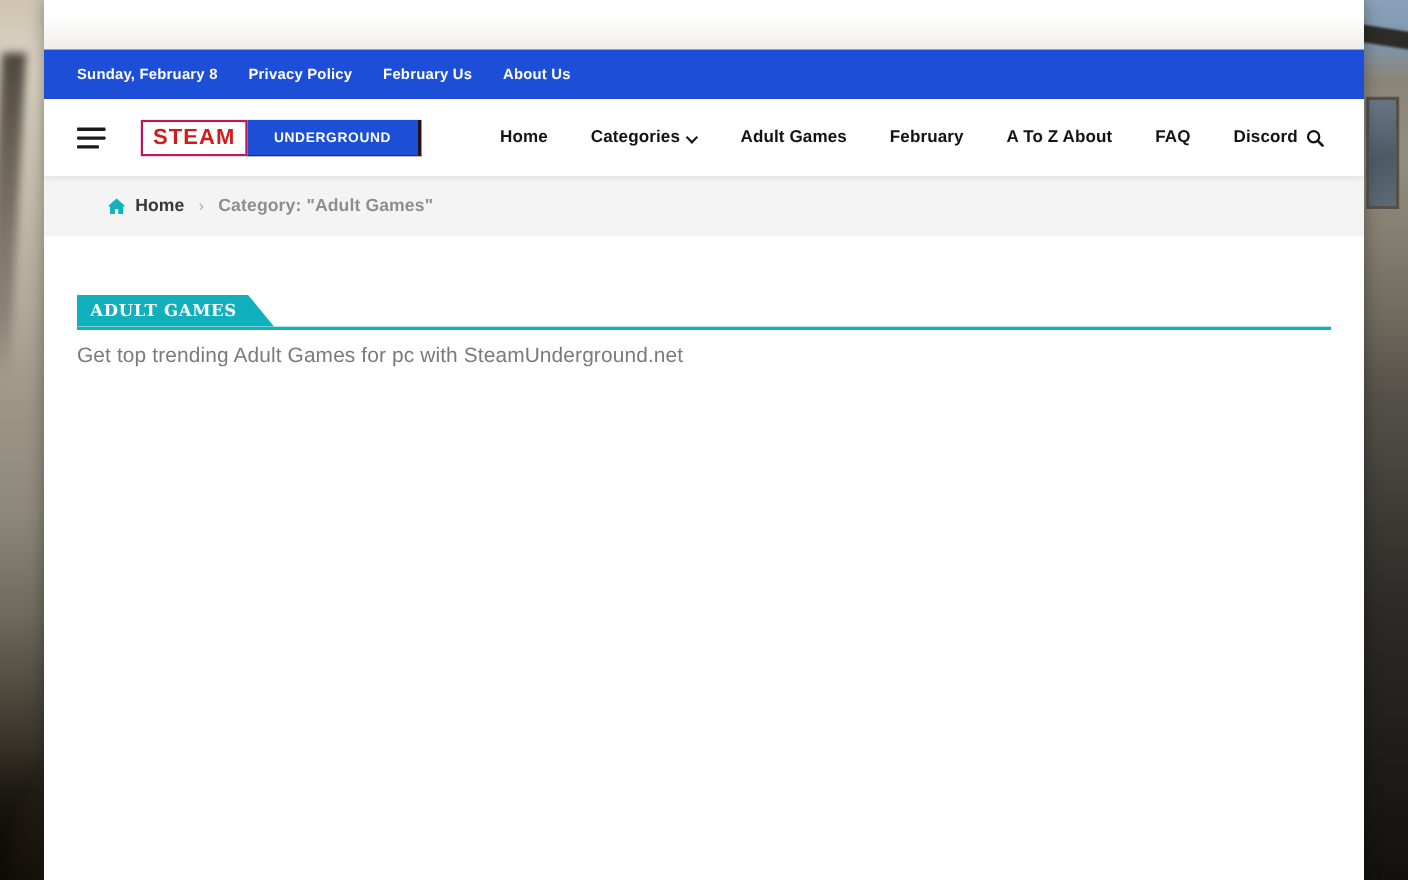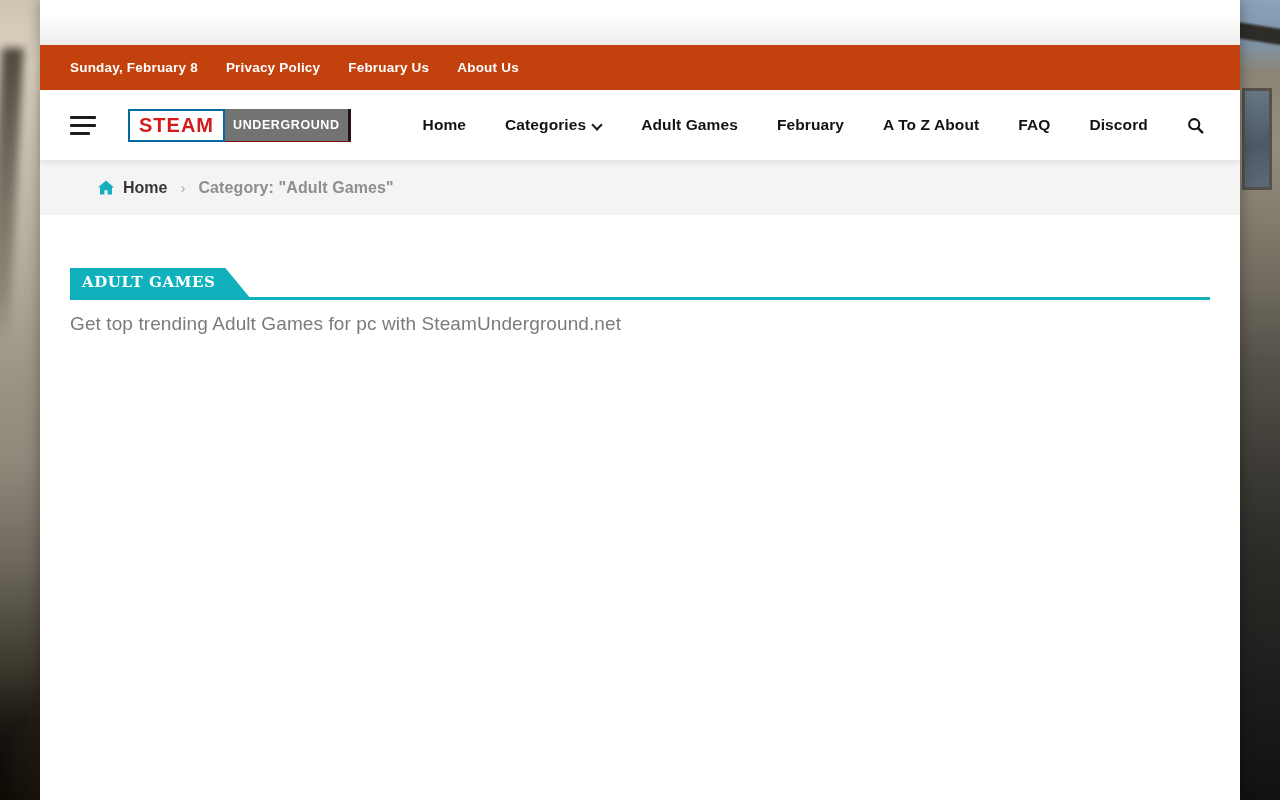--- a/index.html
+++ b/index.html
@@ -51,46 +51,46 @@
     position: absolute; left: 40px; top: 0; width: 1200px; height: 800px;
     background: #ffffff; z-index: 1;
     box-shadow: 0 0 14px rgba(0,0,0,0.35);
     display: flex; flex-direction: column;
   }
 
   .top-spacer { height: 45px; background: linear-gradient(180deg, #ffffff 30%, #efedec 100%); }
 
   
   .topbar {
-    height: 45px; background: #c2410c; color: #ffffff;
+    height: 45px; background: #1d4ed8; color: #ffffff;
     display: flex; align-items: center; padding: 0 30px; gap: 28px;
     font-size: 13.5px;
   }
   .topbar .date { font-weight: 700; letter-spacing: 0.2px; }
   .topbar a.tb-link { color: #ffffff; text-decoration: none; font-weight: 700; letter-spacing: 0.2px; cursor: pointer; }
 
   
   .header {
     height: 70px; background: #ffffff; display: flex; align-items: center;
     padding: 0 30px; position: relative; z-index: 2;
     box-shadow: 0 3px 5px rgba(0,0,0,0.07);
   }
   .menu-btn { width: 26px; display: flex; flex-direction: column; gap: 5px; cursor: pointer; background: none; border: none; padding: 0; }
   .menu-btn span { display: block; height: 3px; background: #1b1b1b; border-radius: 1px; }
   .menu-btn span:nth-child(3) { width: 78%; }
 
   .logo { display: flex; align-items: stretch; margin-left: 32px; text-decoration: none; cursor: pointer; height: 33px; }
   .logo .steam {
-    background: #ffffff; border: 2px solid #0369a1; color: #d31b1b;
+    background: #ffffff; border: 2px solid #be185d; color: #d31b1b;
     font-weight: 700; font-size: 20px; letter-spacing: 1px;
     display: flex; align-items: center; padding: 0 9px;
   }
   .logo .underground {
-    background: #737373; color: #ffffff; font-weight: 700; font-size: 12.5px;
-    letter-spacing: 0.6px; display: flex; align-items: center; padding: 0 8px;
+    background: #1d4ed8; color: #ffffff; font-weight: 700; font-size: 12.5px;
+    letter-spacing: 0.6px; display: flex; align-items: center; padding: 0 24px;
     border-right: 3px solid #2b1111; border-bottom: 1px solid #7c0d0d;
   }
 
   .nav { display: flex; align-items: center; gap: 39px; margin-left: 72px; }
   .nav a {
     color: #131313; text-decoration: none; font-weight: 700; font-size: 15.5px;
     letter-spacing: 0.1px; display: flex; align-items: center; gap: 6px; cursor: pointer;
     white-space: nowrap;
   }
   .chevron { display: inline-block; width: 10px; height: 10px; position: relative; top: -2px; }

